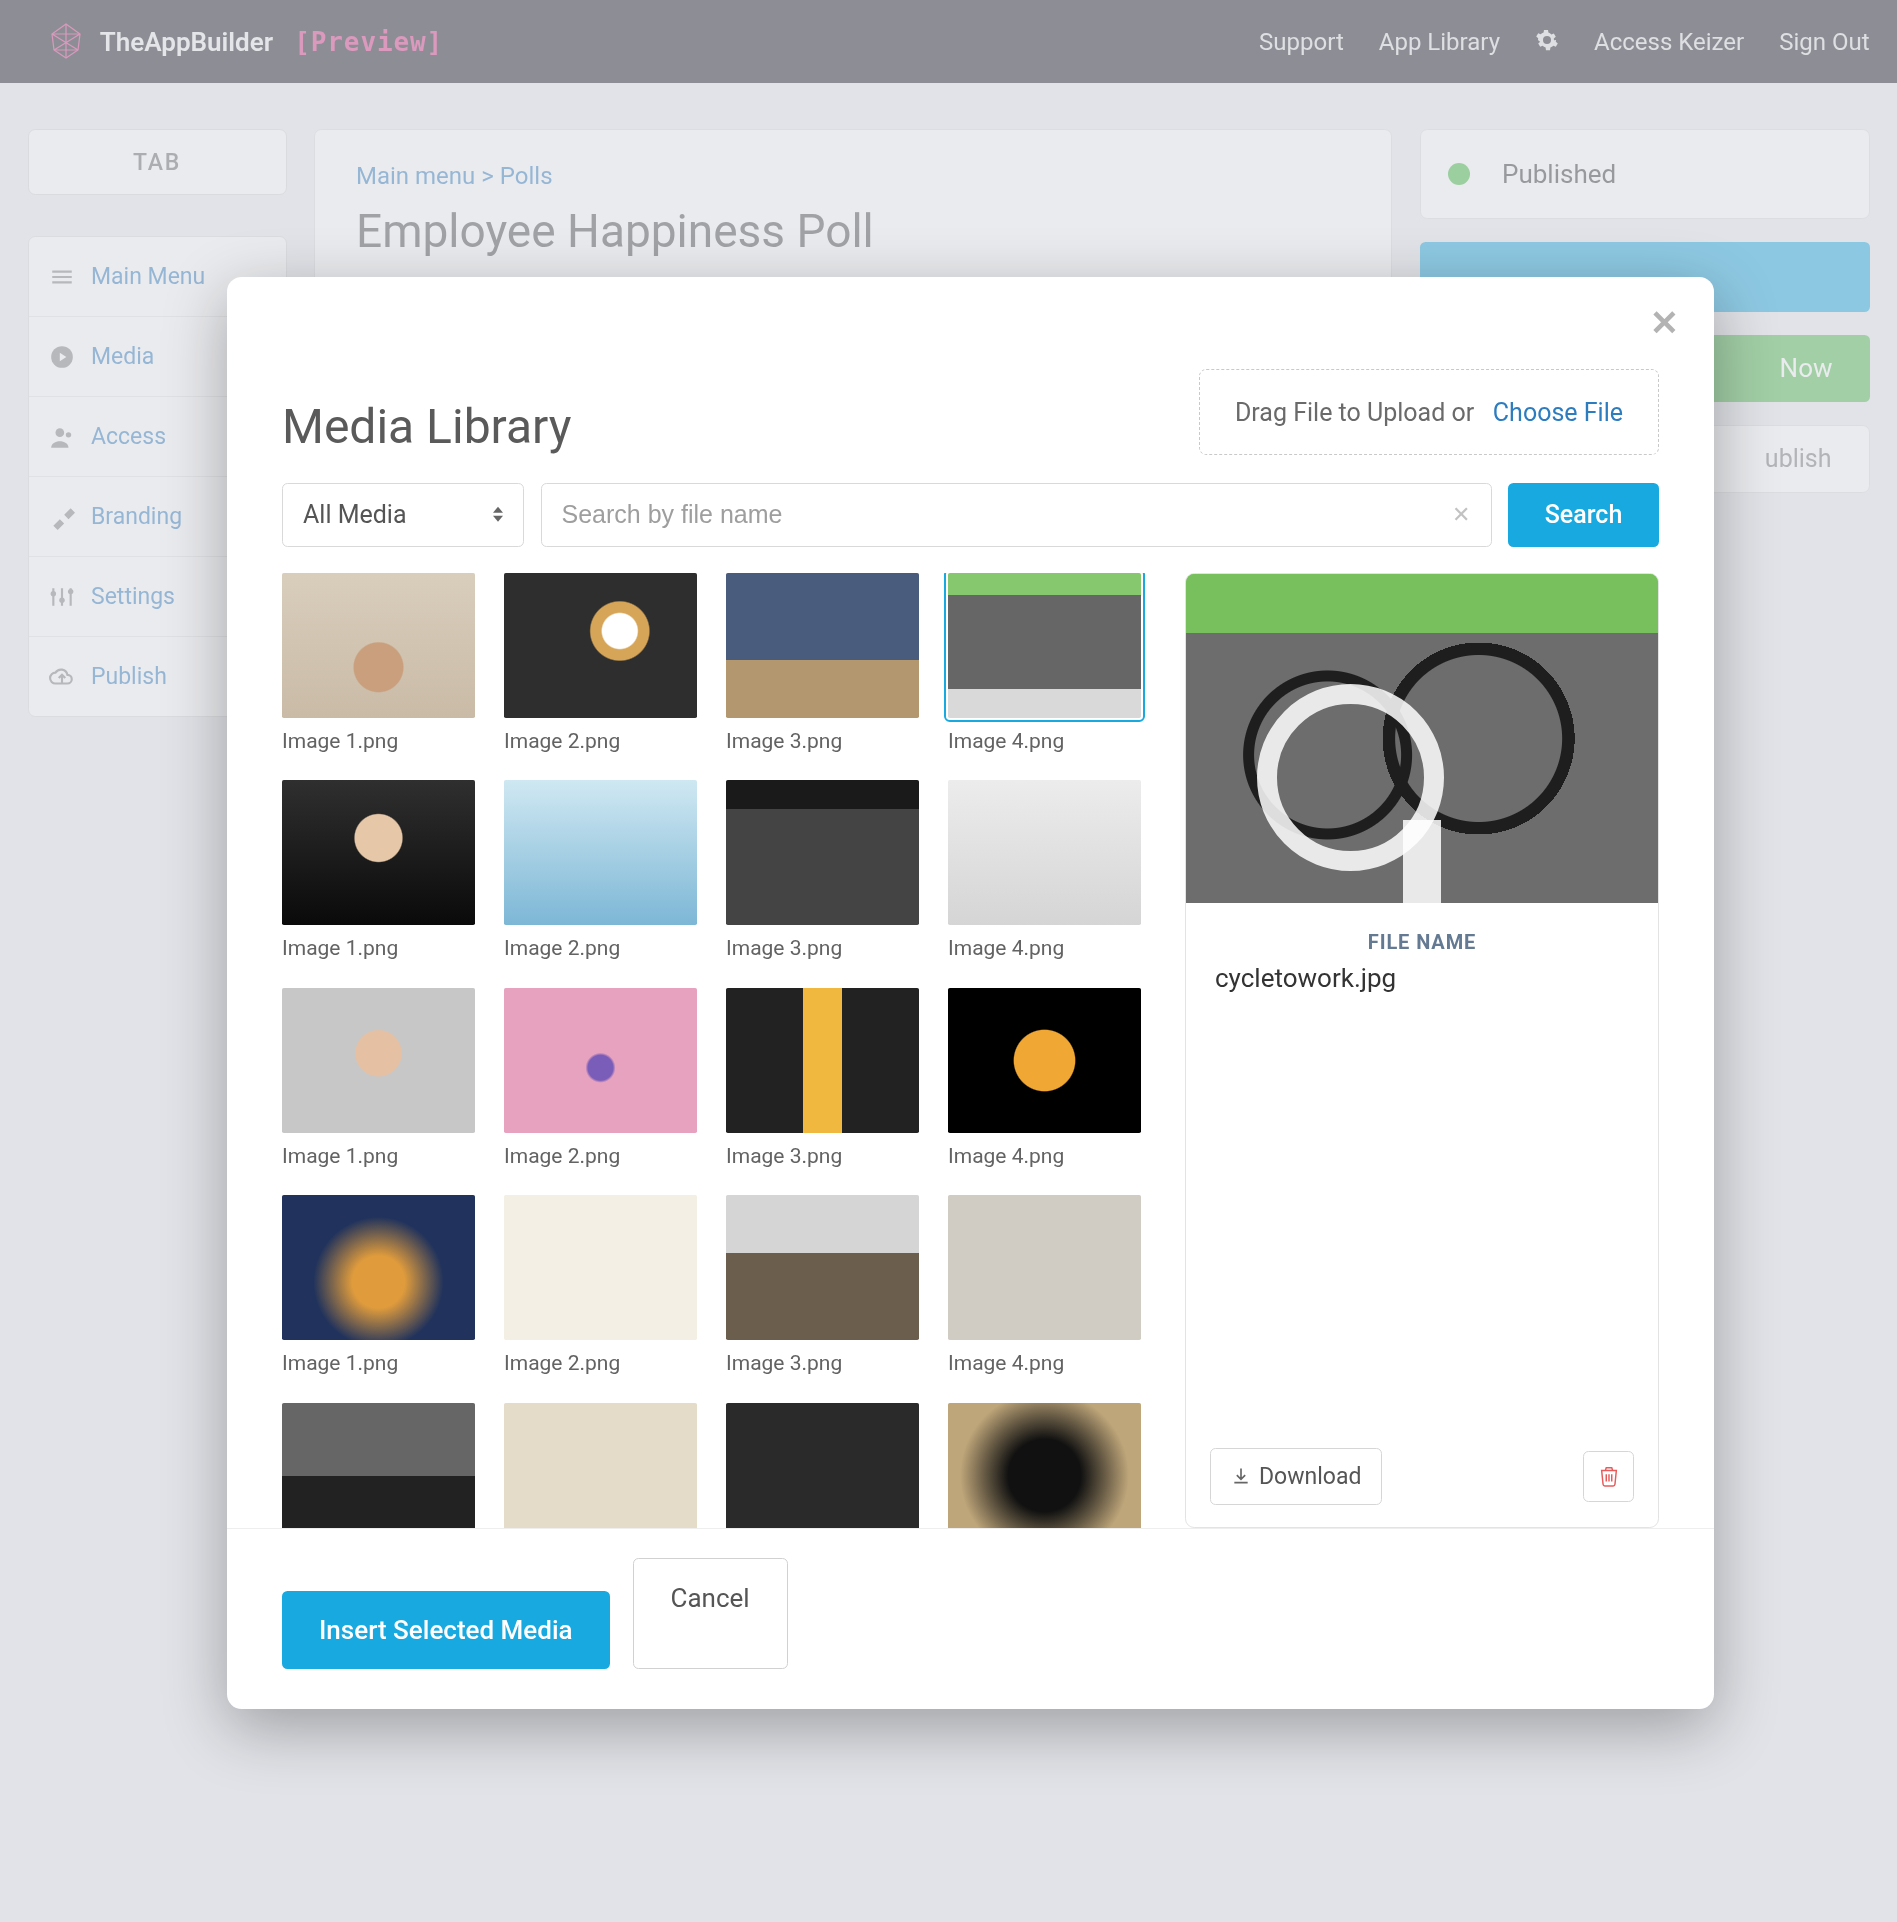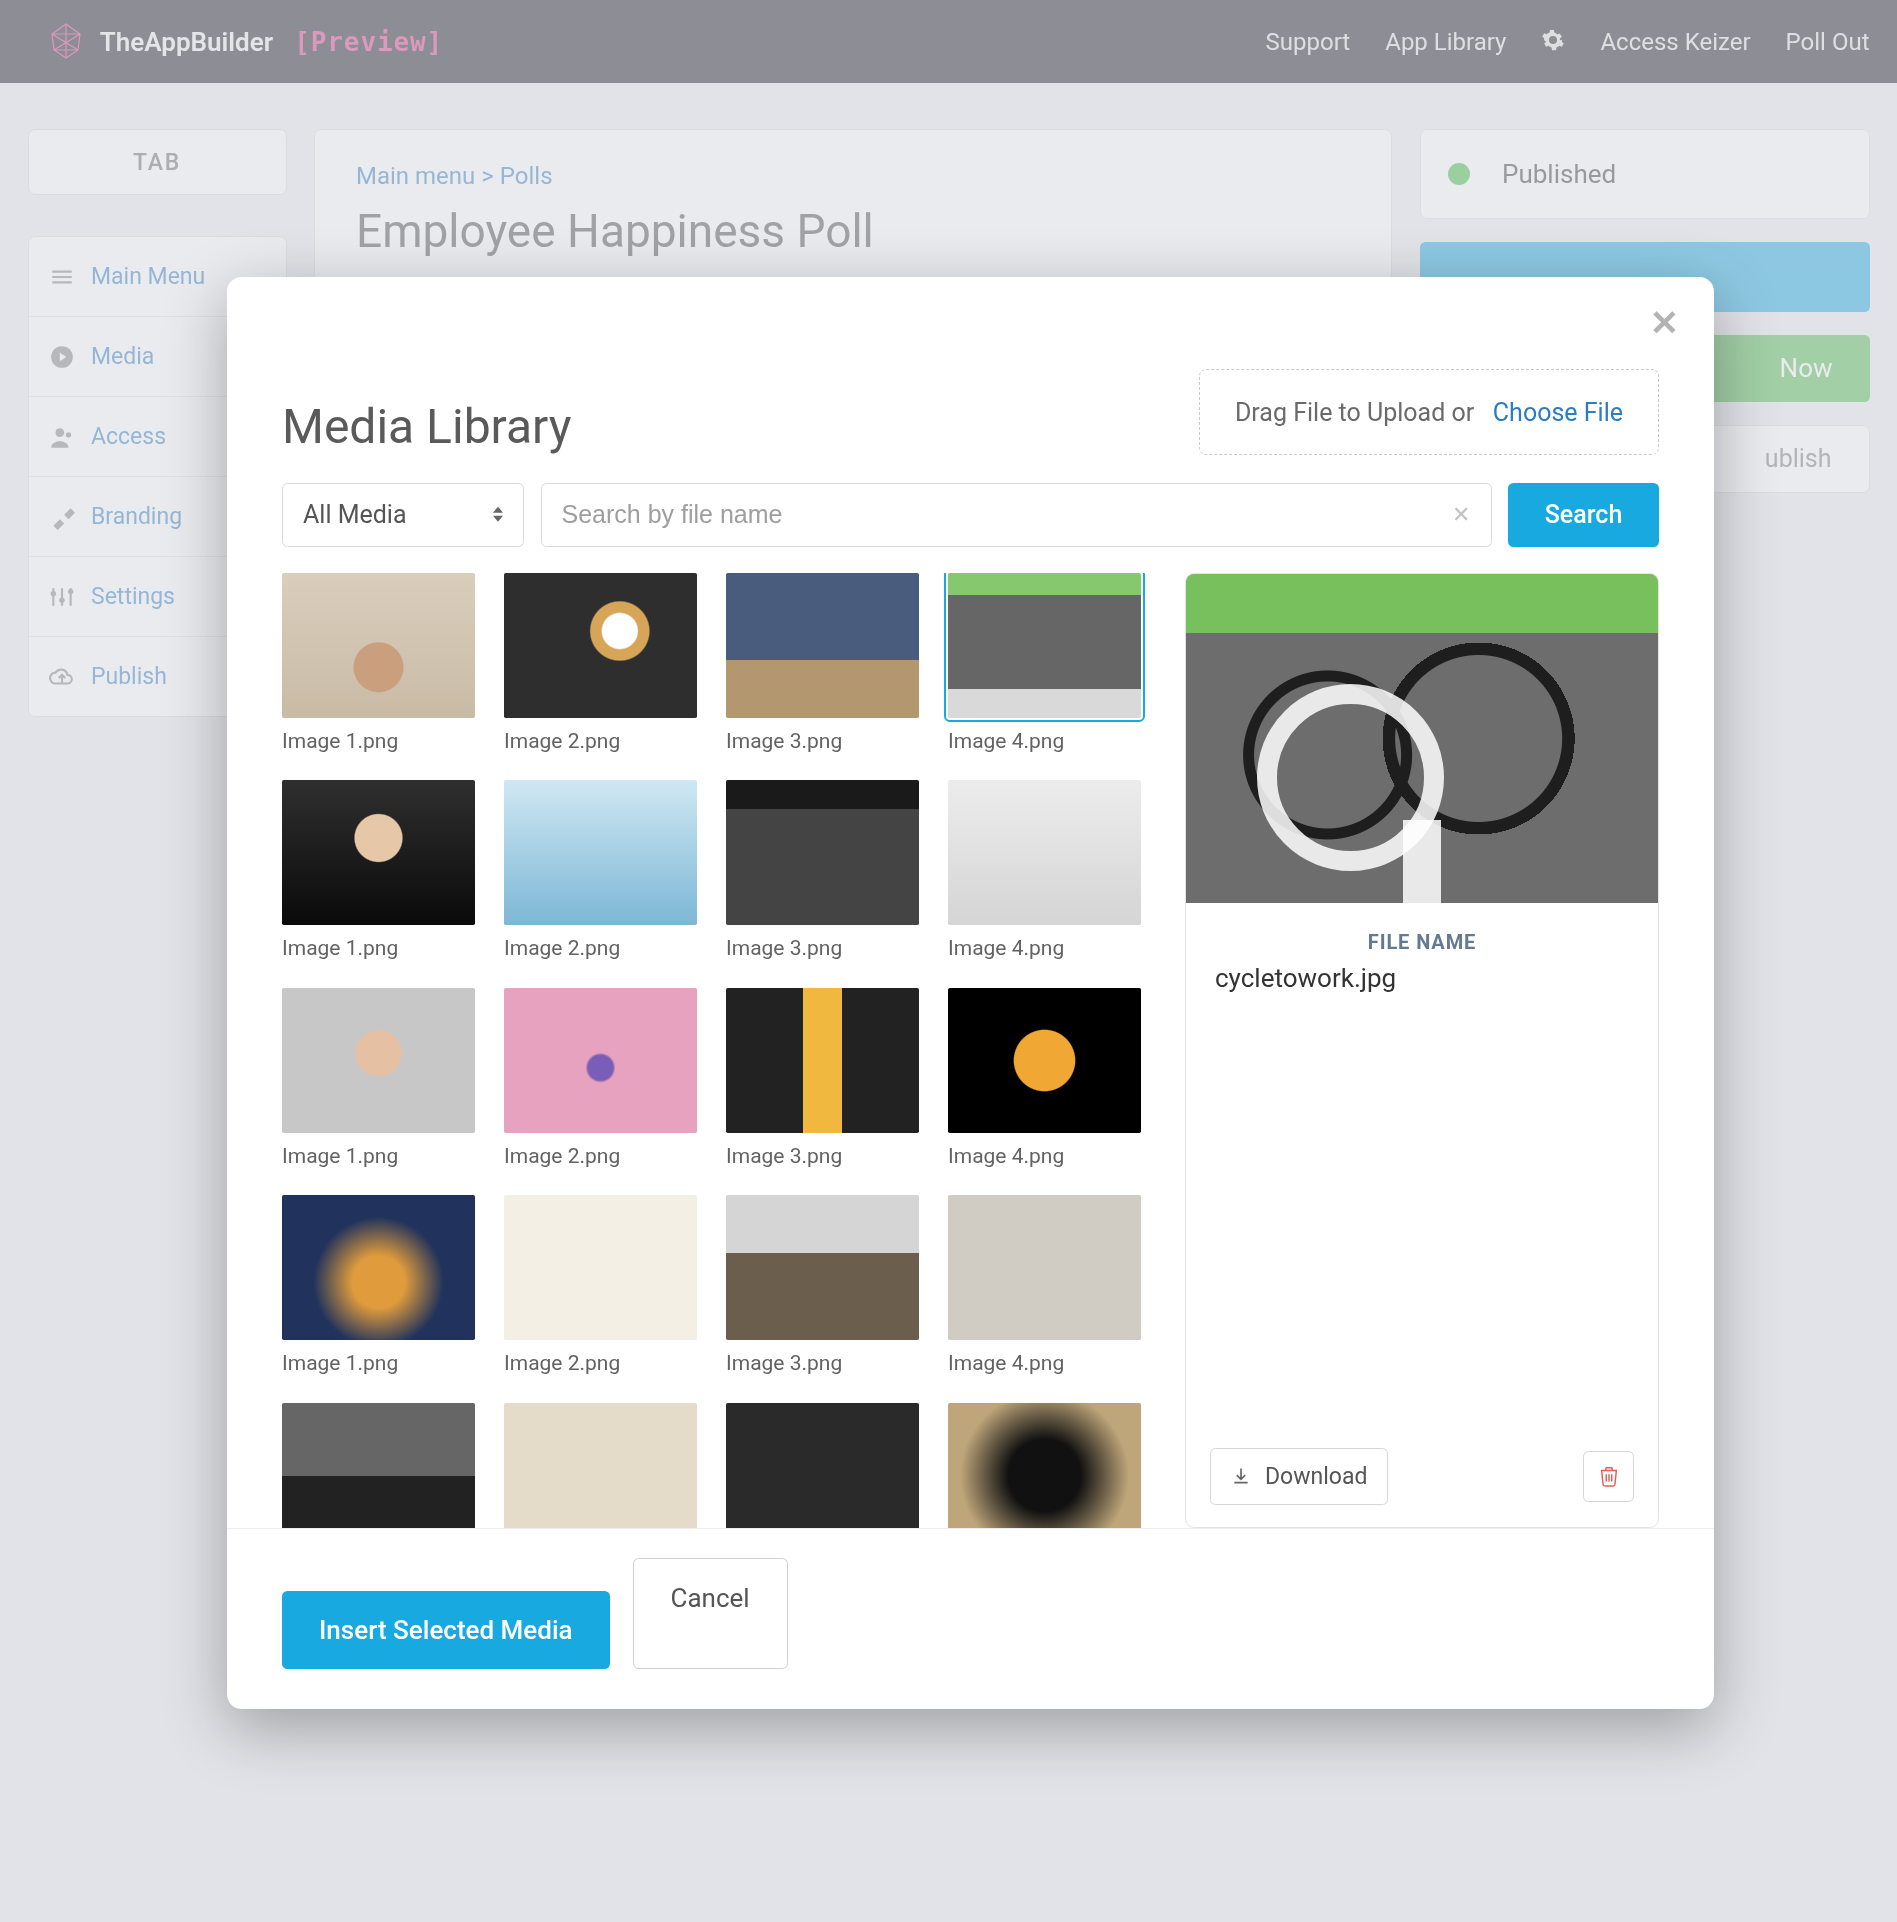--- a/index.html
+++ b/index.html
@@ -129,21 +129,21 @@
   flex:1; border:1.8px solid #e3e3e3; border-radius:9.2px;
   display:flex; flex-direction:column; overflow:hidden;
 }
 .detail-preview { height: 329px; background: linear-gradient(180deg,#7bcf62 0%, #6c6c6c 60%);}
 .detail-body { padding: 27.5px 29px; flex:1;}
 .detail-label { color:#647a93; font-size:20px; font-weight:700; letter-spacing:0.9px; margin-bottom:9.2px;text-align:center;}
 .detail-filename { font-size:26px; color:#333;}
 .detail-footer { padding: 22px 24px; display:flex; justify-content:space-between; align-items:center;}
 .download-btn {
   border:1.4px solid #d6d6d6; border-radius:5.5px; padding: 13.8px 20px;
-  color:#555; font-size:23px; display:flex; align-items:center; gap:14px;
+  color:#555; font-size:23px; display:flex; align-items:center; gap:8px;
 }
 .download-btn svg { width:20px; height:20px; stroke:#666; fill:none; stroke-width:2;}
 .trash-btn { border:1.4px solid #d6d6d6; border-radius:5.5px; width:51px; height:51px; display:flex; align-items:center; justify-content:center;}
 .trash-btn svg { width:22px; height:22px; fill:#e85b5b;}
 
 .modal-footer {
   padding: 29px 55px 40px 55px; border-top:0.9px solid #eee;
   display:flex; gap:23px;
 }
 .btn-insert {
@@ -213,21 +213,21 @@
   </div>
   <div class="header-nav">
     <a>Support</a>
     <a>App Library</a>
     <span>
       <svg class="header-gear" viewBox="0 0 24 24">
           <path d="M12 8a4 4 0 100 8 4 4 0 000-8zm9 4a8 8 0 01-.2 1.8l2 1.6-2 3.4-2.4-1a8 8 0 01-3 1.8l-.4 2.6h-4l-.4-2.6a8 8 0 01-3-1.8l-2.4 1-2-3.4 2-1.6A8 8 0 013 12a8 8 0 01.2-1.8l-2-1.6 2-3.4 2.4 1a8 8 0 013-1.8L9 2h4l.4 2.6a8 8 0 013 1.8l2.4-1 2 3.4-2 1.6c.1.6.2 1.2.2 1.8z"></path>
         </svg>
     </span>
     <a>Access Keizer</a>
-    <a>Poll Out</a>
+    <a>Sign Out</a>
   </div>
 </div>
 
 <div class="page-body">
   <div class="sidebar">
     <div class="tab-chip">TAB</div>
     <div class="sidenav">
       <div class="sidenav-item">
         <span class="icon">
             <svg viewBox="0 0 24 24">

